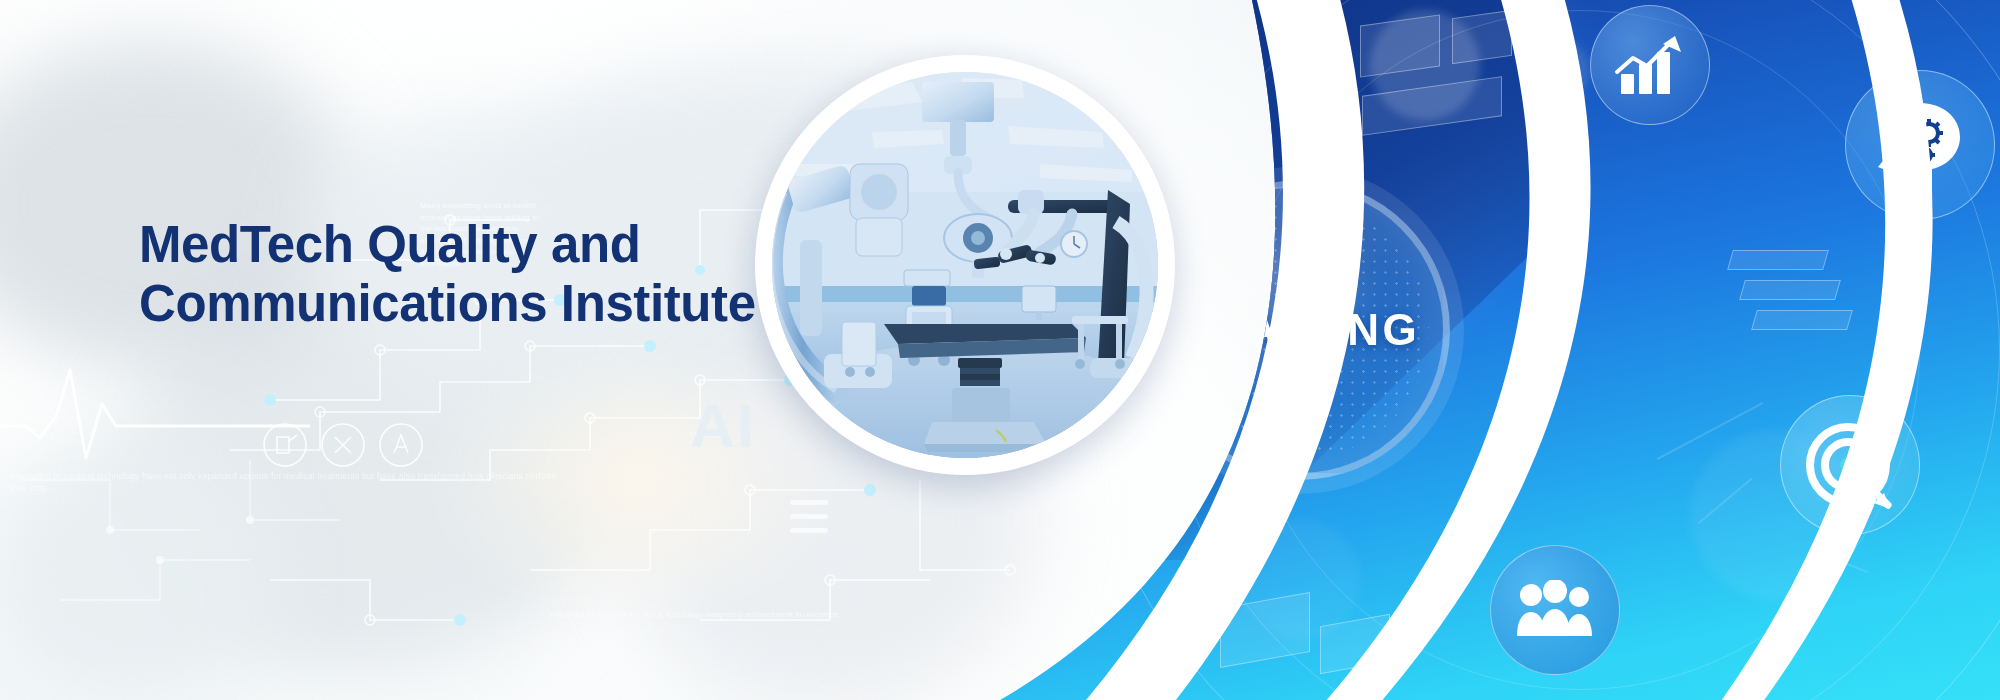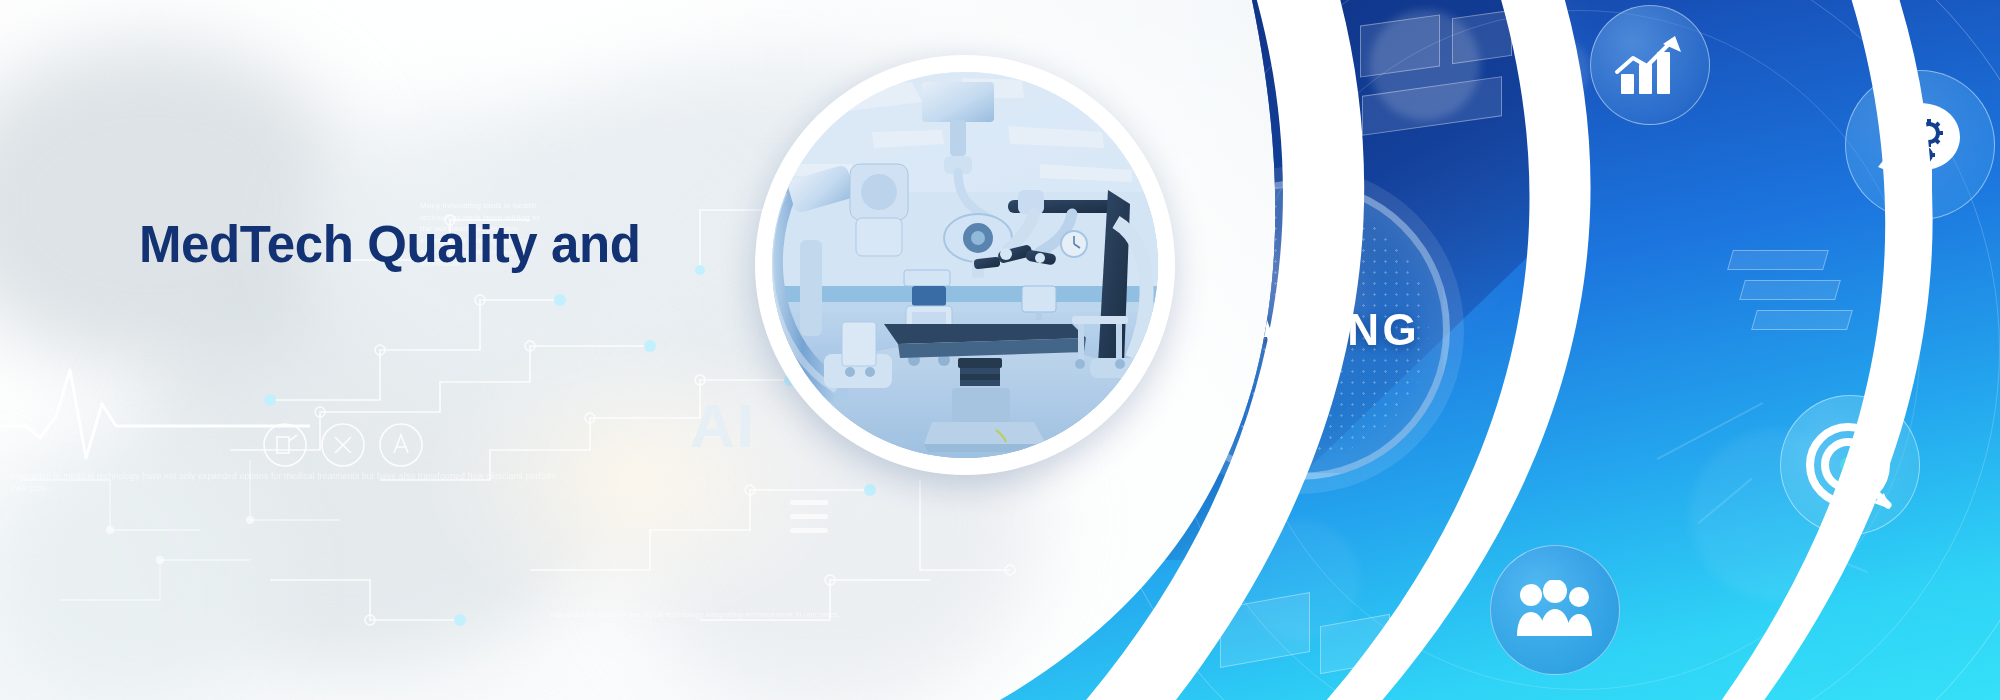--- a/index.html
+++ b/index.html
@@ -472,16 +472,17 @@
         </g>
 
         <rect width="386" height="386" fill="#2f7ec4" opacity=".12"></rect>
       </svg>
     </div>
   </div>
 
   <div class="title">
     <h1>
       <span class="ln">MedTech Quality and</span>
+      <span class="ln">Communications Institute</span>
     </h1>
   </div>
 
 </div>
 
 </body></html>

